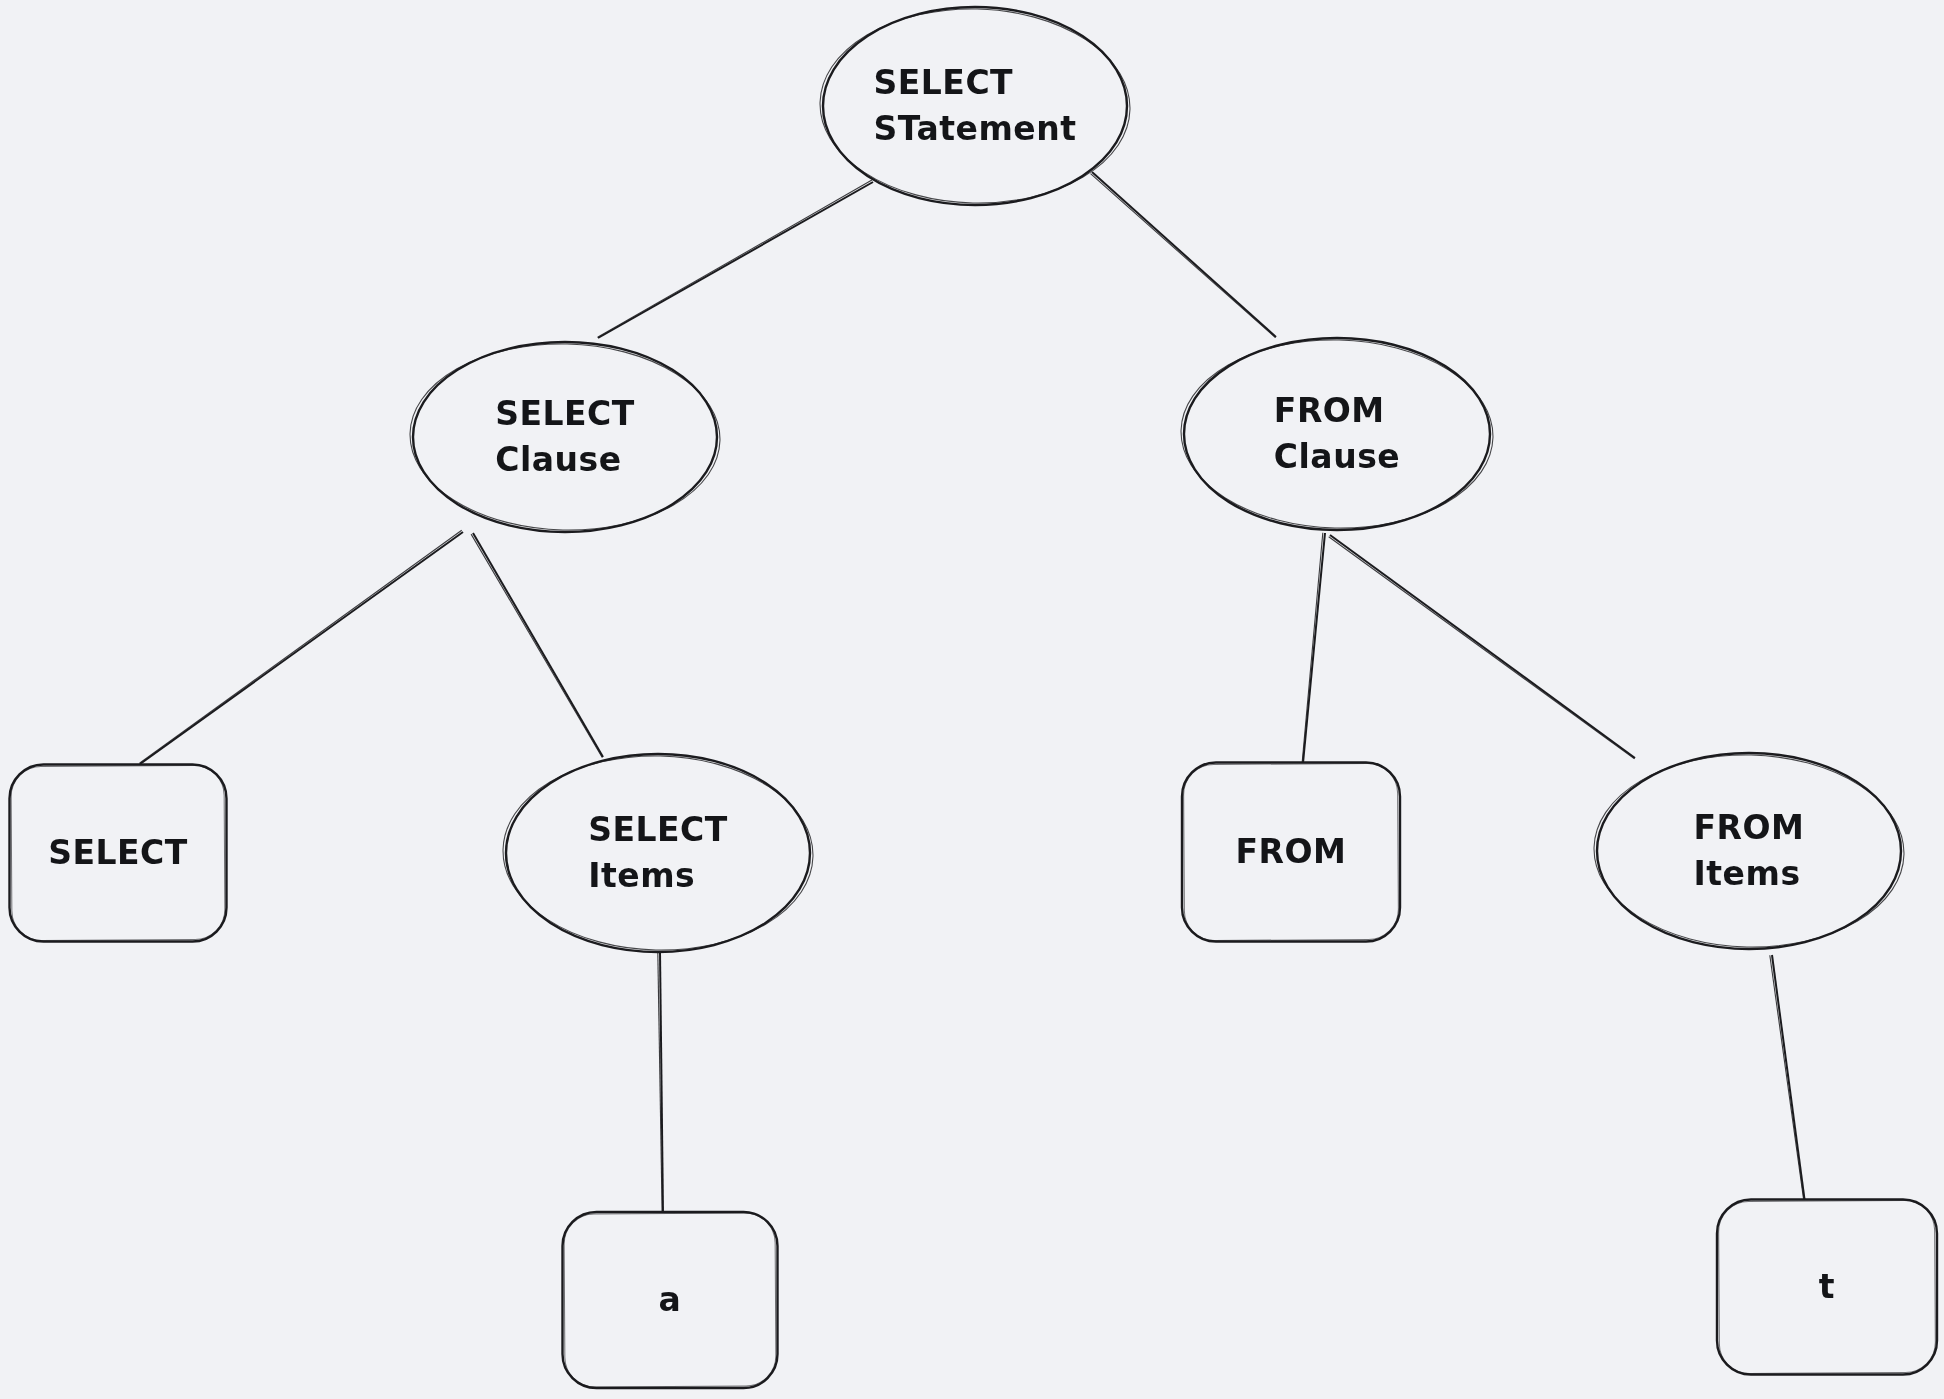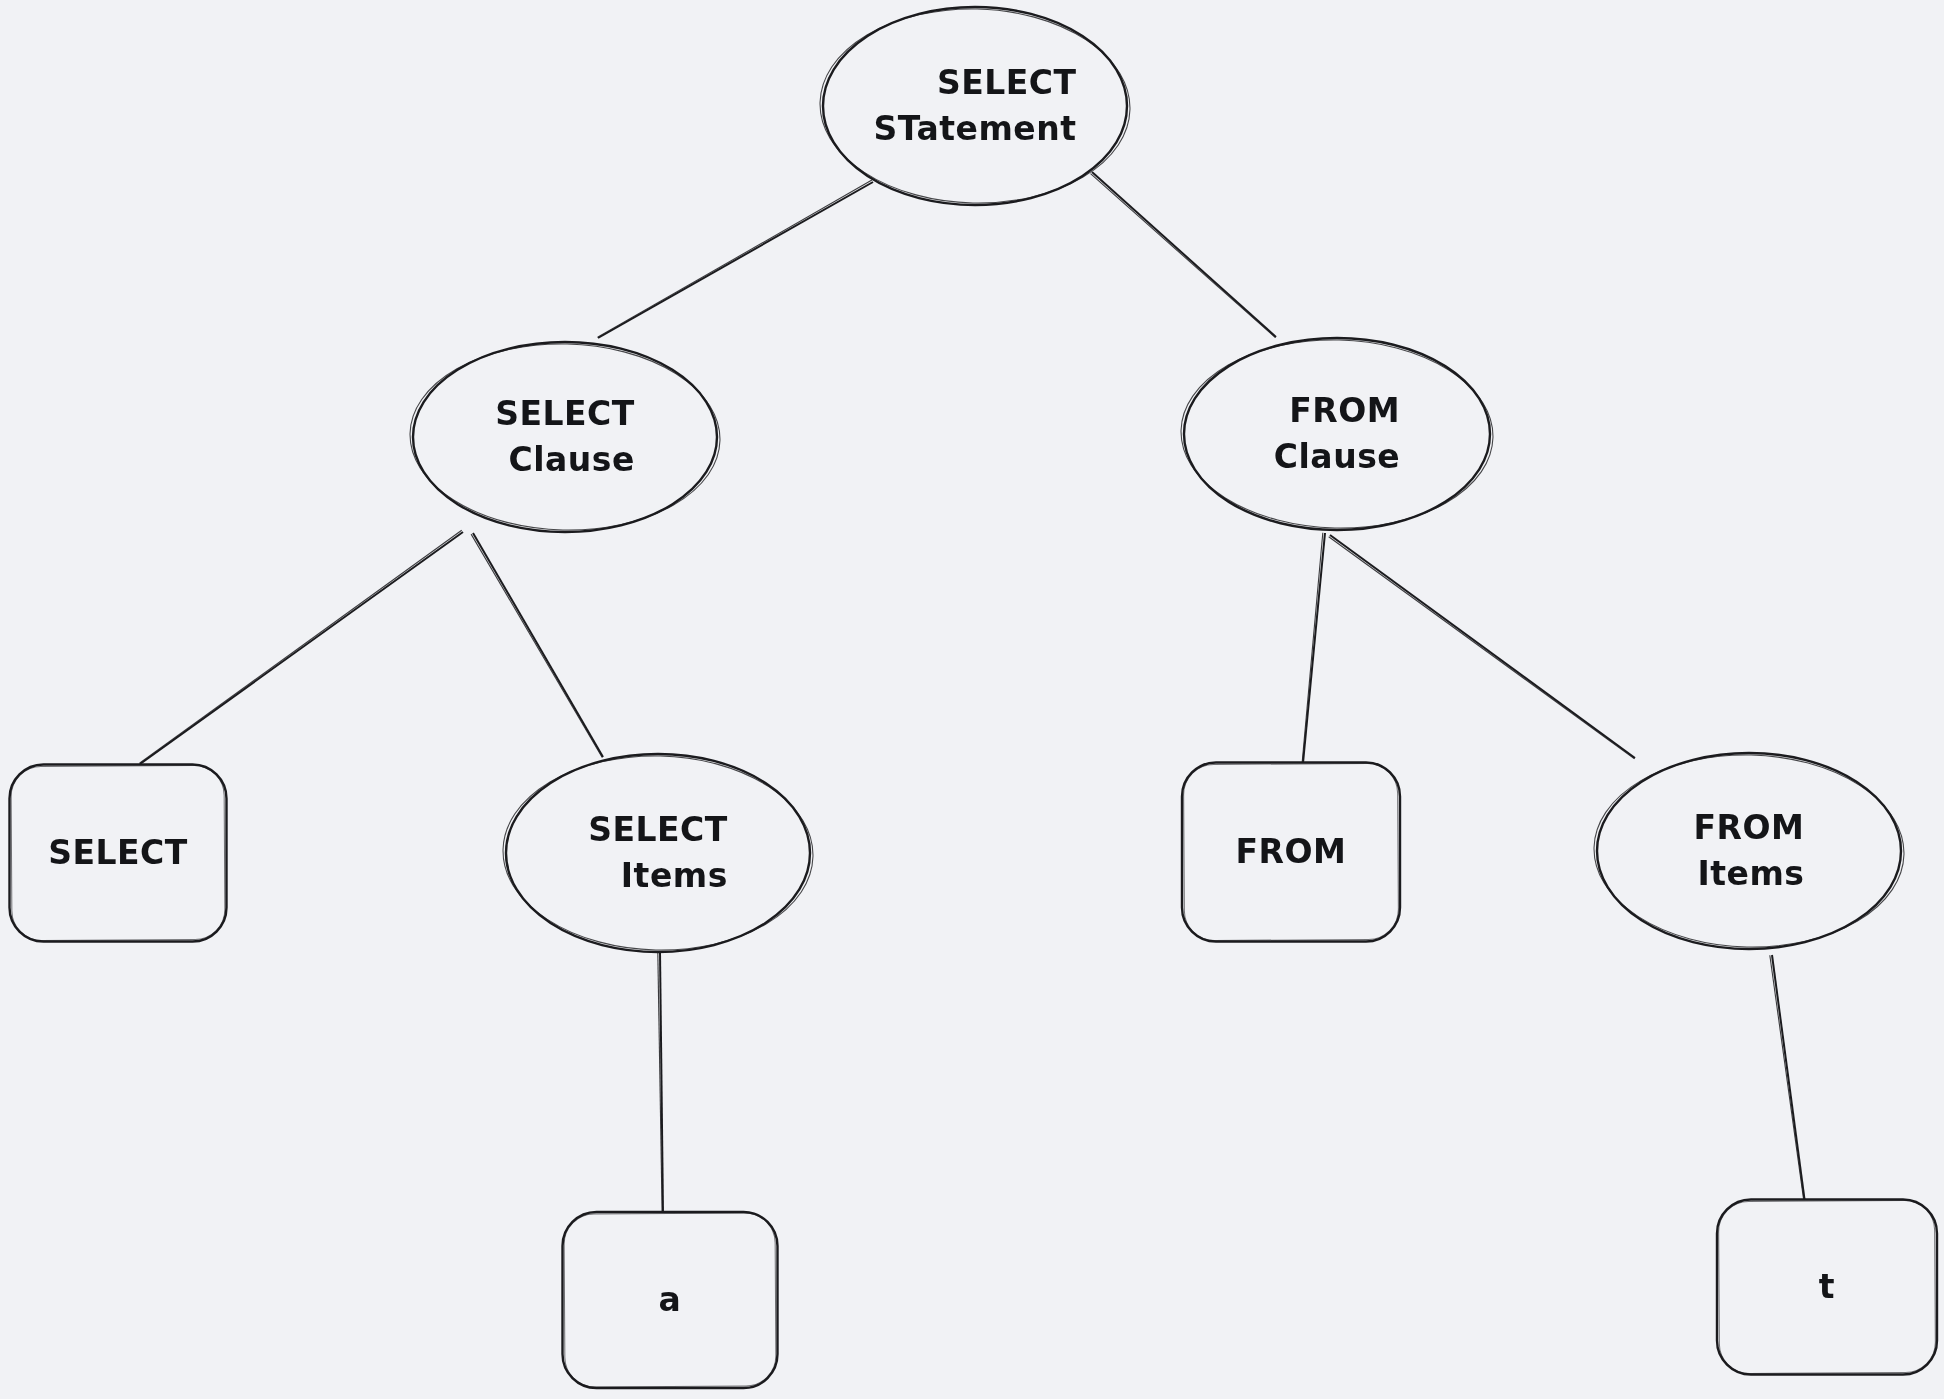--- a/index.html
+++ b/index.html
@@ -19,21 +19,21 @@
     top: 0;
   }
   .node-label {
     position: absolute;
     transform: translate(-50%, -50%);
     font-size: 33px;
     line-height: 46px;
     font-weight: bold;
     letter-spacing: 0.5px;
     white-space: pre-line;
-    text-align: right;
+    text-align: left;
     pointer-events: none;
   }
 </style>
 </head>
 <body style="background: rgb(241, 242, 245);">
 
 <div class="canvas" id="canvas" style="background: rgb(241, 242, 245);">
   <svg id="diagram-svg" width="1944" height="1399" viewBox="0 0 1944 1399">
       <line x1="873" y1="182" x2="598" y2="338" stroke="#1b1b1e" stroke-width="2"></line>
       <line x1="871.9144946128375" y1="180.0864488367328" x2="597.565797845135" y2="337.2345795346931" stroke="#1b1b1e" stroke-width="1.1" opacity="0.85"></line>

